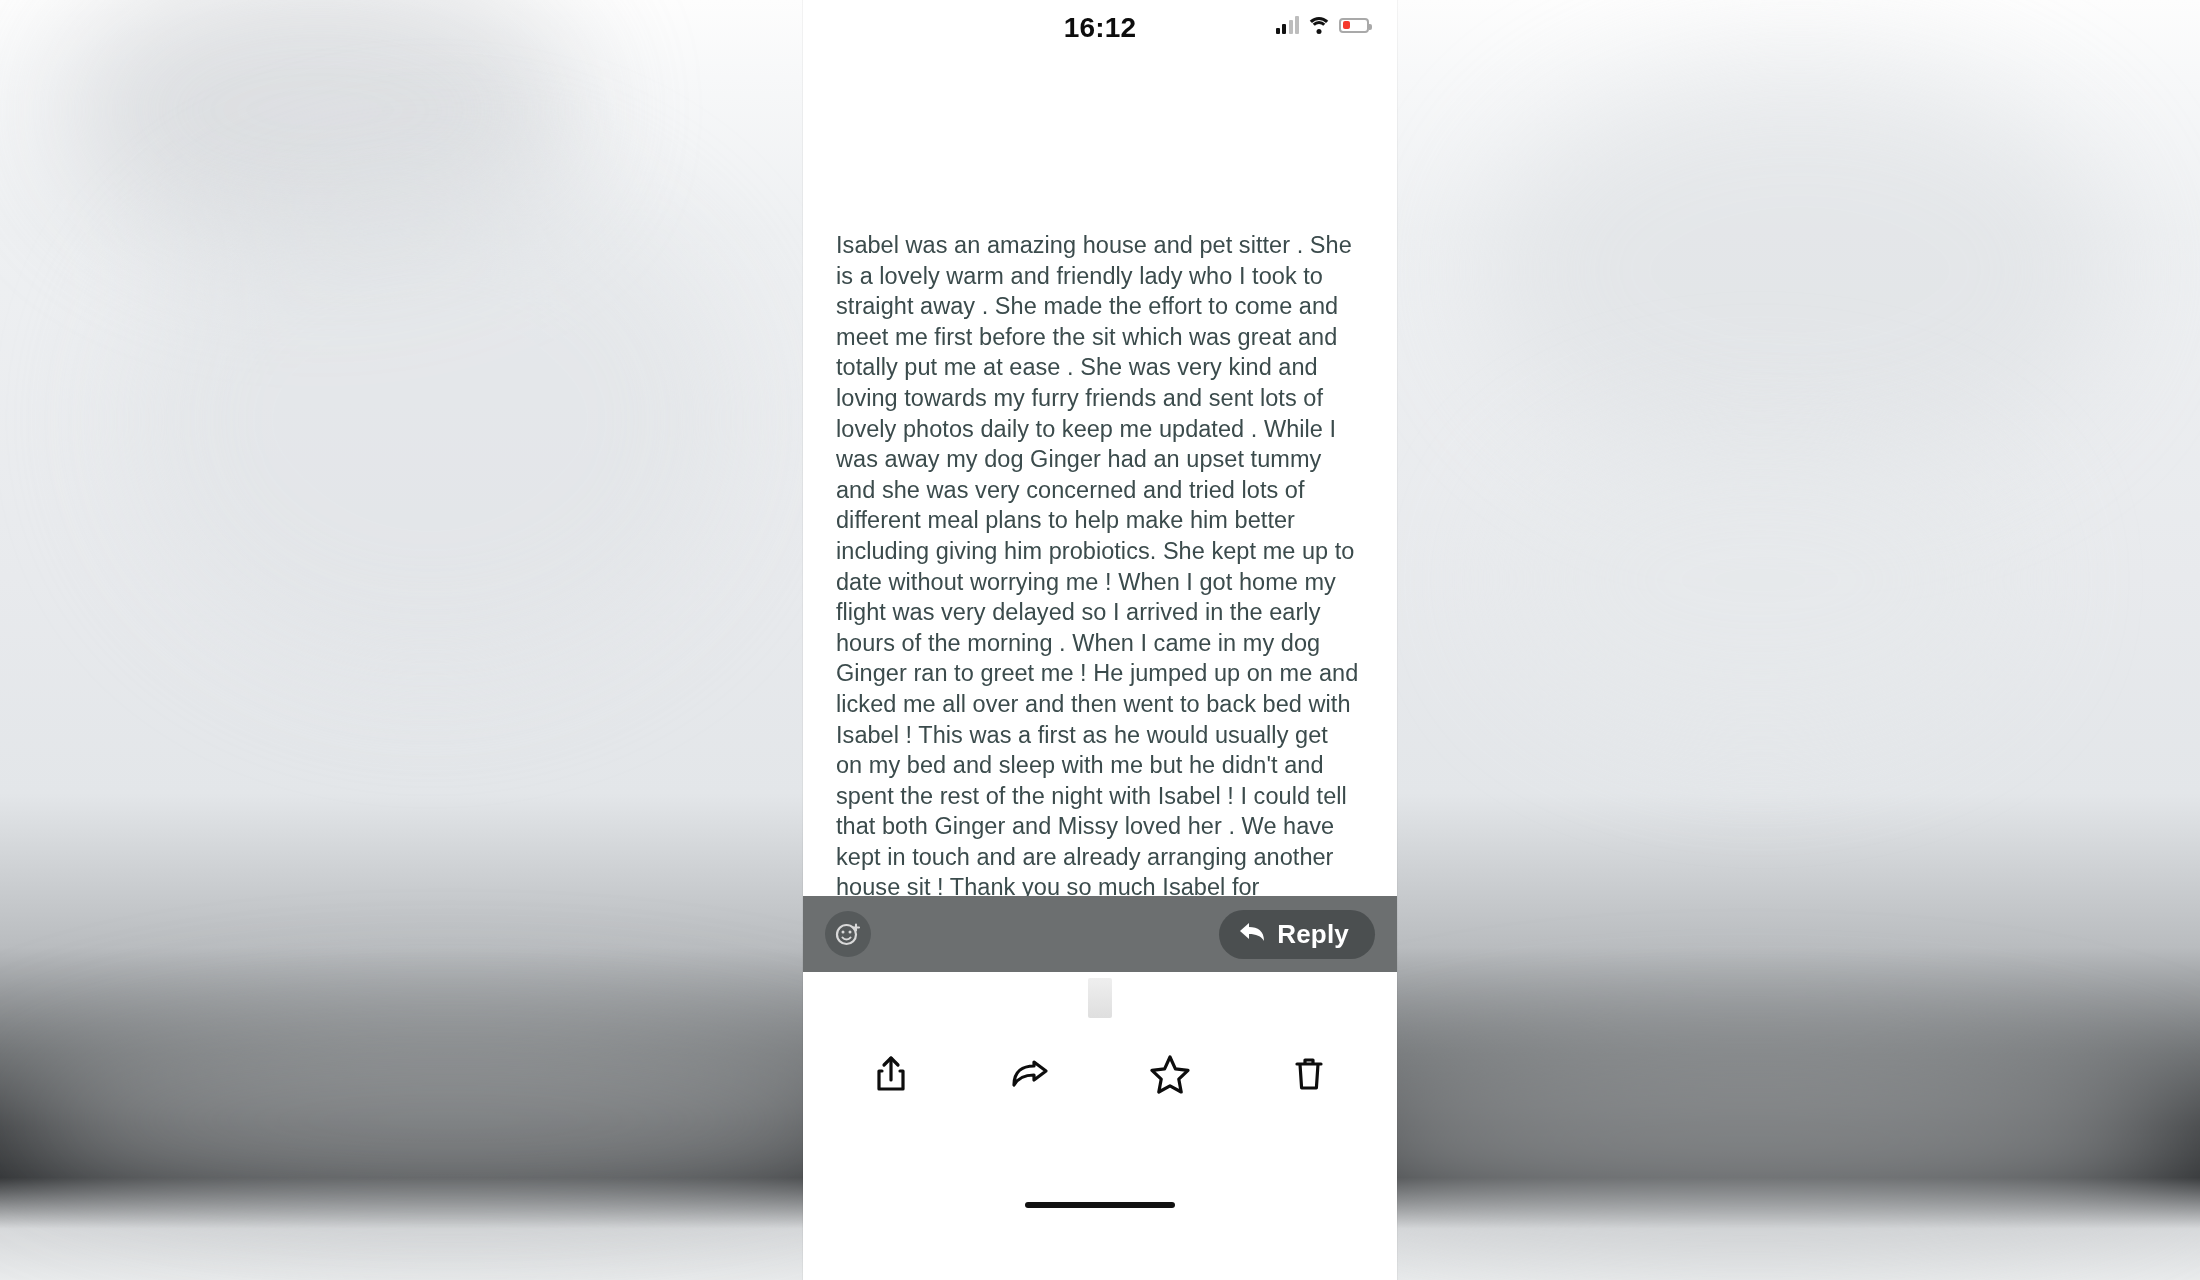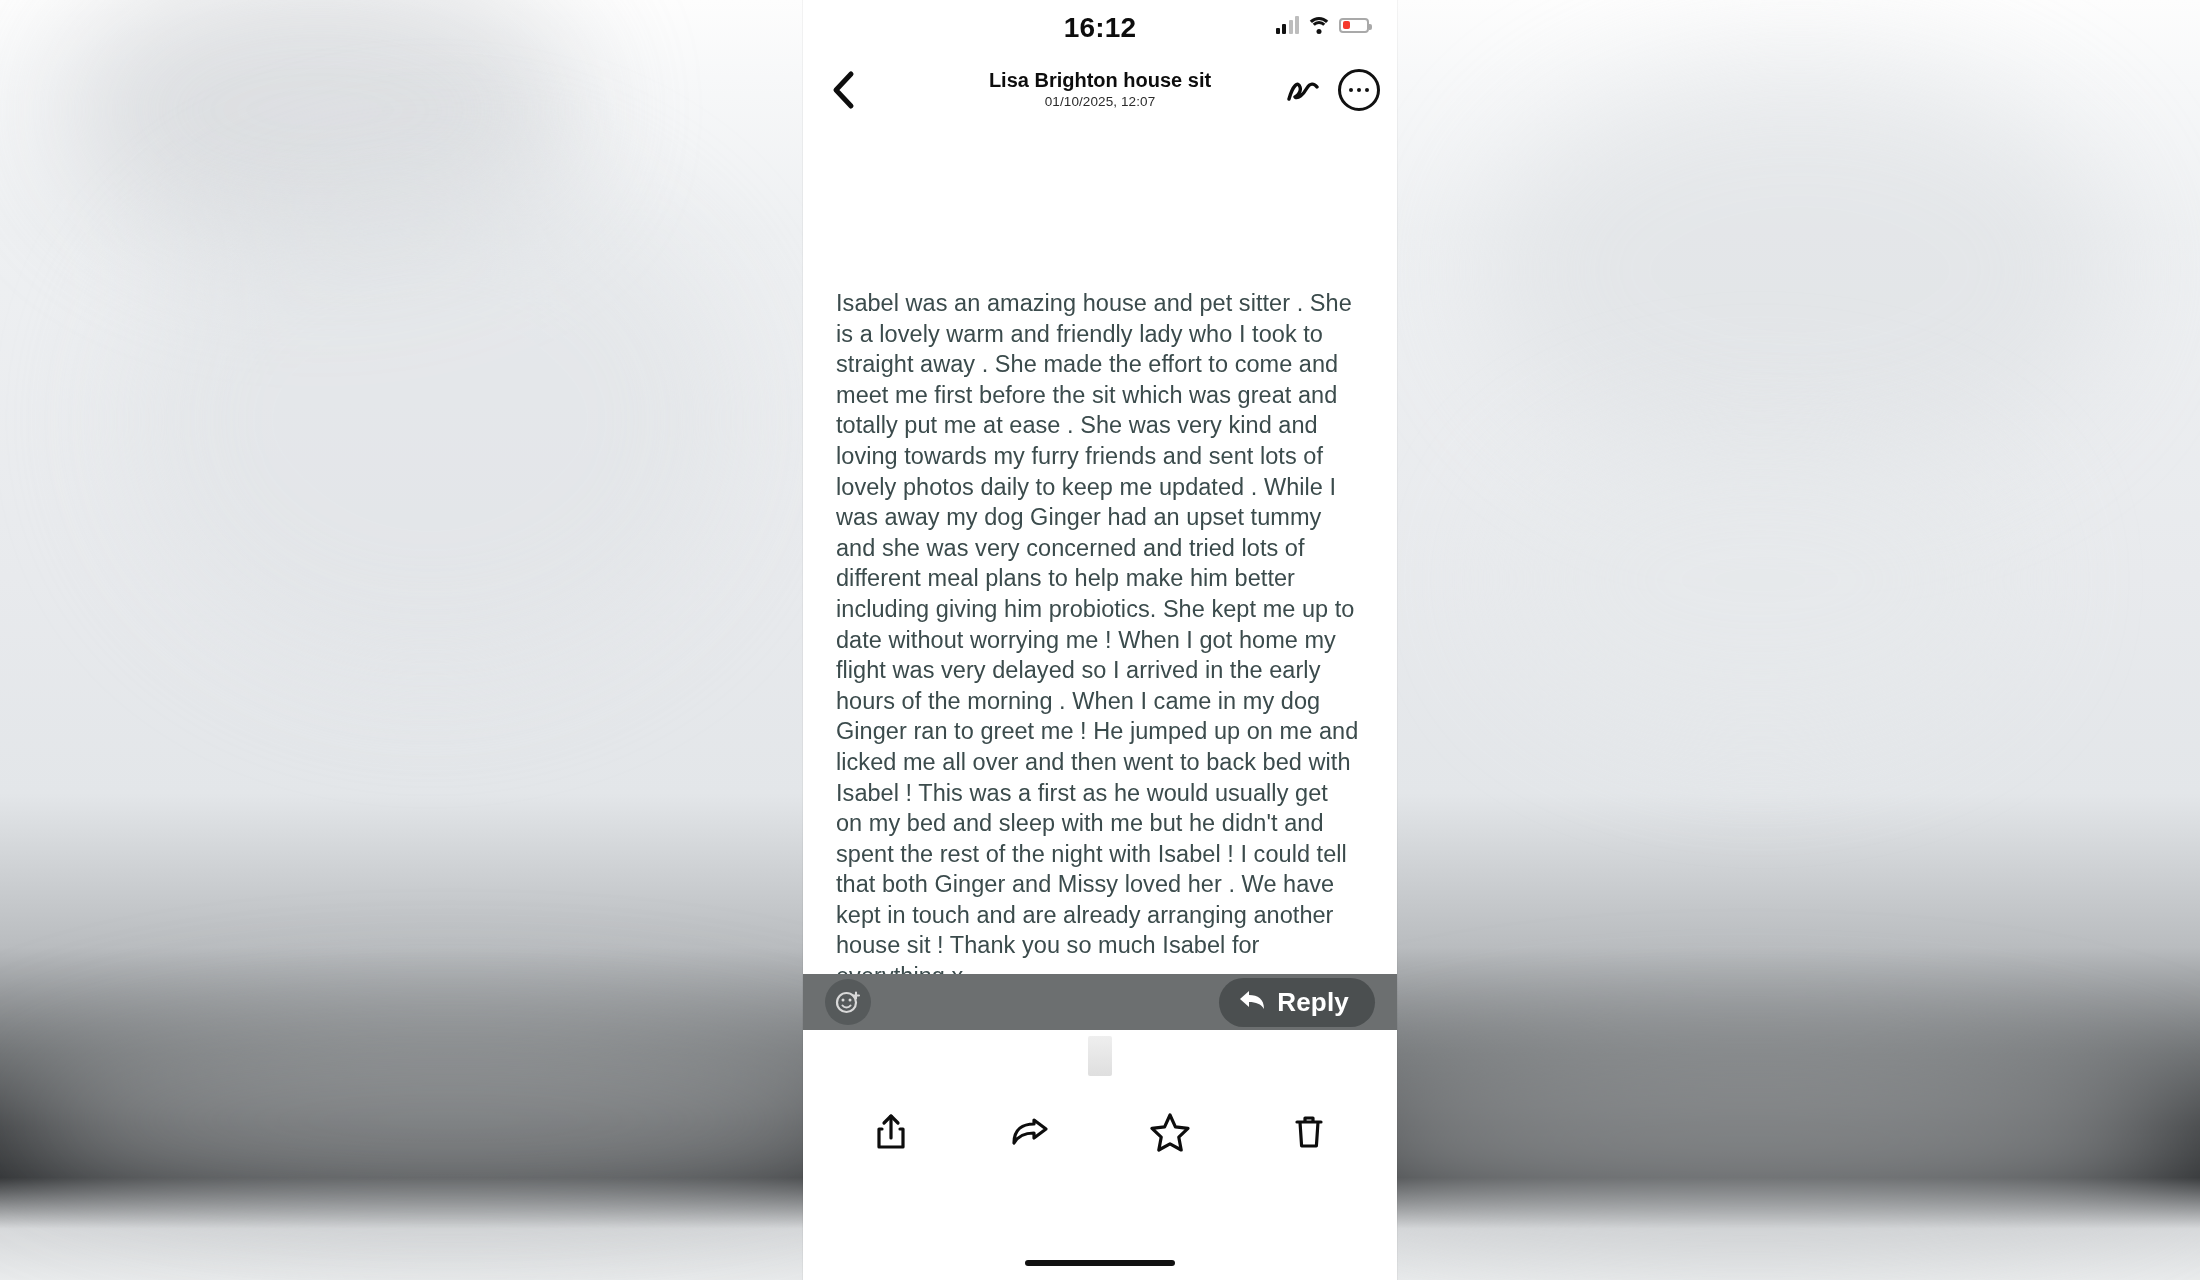--- a/index.html
+++ b/index.html
@@ -207,21 +207,21 @@
     letter-spacing: 0.05px;
     white-space: pre-wrap;
   }
 
   
   .msg-actions {
     position: absolute;
     left: 0;
     bottom: 0;
     width: 594px;
-    height: 56px;
+    height: 76px;
     background: #6c6f70;
     display: flex;
     align-items: center;
     justify-content: space-between;
     padding: 0 22px;
     box-sizing: border-box;
   }
   .react-btn {
     width: 46px; height: 46px;
     border-radius: 50%;
@@ -313,47 +313,20 @@
           <span></span>
             <span></span>
             <span class="dot"></span>
         </div>
         <div class="battery">
             <i></i>
           </div>
       </div>
     </div>
 
-    <div class="nav">
-      <div class="nav-back">
-        <svg width="26" height="40" viewBox="0 0 26 40" aria-hidden="true">
-          <polyline points="21,4 6,20 21,36" fill="none" stroke="#0d0d0d" stroke-width="5" stroke-linecap="round" stroke-linejoin="round"></polyline>
-        </svg>
-      </div>
-
-      <div class="nav-title-wrap">
-        <div class="nav-title">Lisa Brighton house sit</div>
-        <div class="nav-sub">01/10/2025, 12:07</div>
-      </div>
-
-      <div class="nav-actions">
-        <div class="icon-btn">
-          <svg width="34" height="30" viewBox="0 0 34 30" aria-hidden="true">
-            <path d="M3 24 C7 10, 12 6, 14 12 C16 18, 9 22, 9 22 C12 24, 17 20, 21 13 C24 8, 28 8, 31 12" fill="none" stroke="#0d0d0d" stroke-width="3.4" stroke-linecap="round" stroke-linejoin="round"></path>
-          </svg>
-        </div>
-        <div class="icon-btn">
-          <div class="circle-more">
-            <i></i>
-              <i></i>
-              <i></i>
-          </div>
-        </div>
-      </div>
-    </div>
 
     <div class="body-area">
       <div class="message-text">Isabel was an amazing house and pet sitter . She is a lovely warm and friendly lady who I took to straight away . She made the effort to come and meet me first before the sit which was great and totally put me at ease . She was very kind and loving towards my furry friends and sent lots of lovely photos daily to keep me updated . While I was away my dog Ginger had an upset tummy and she was very concerned and tried lots of different meal plans to help make him better including giving him probiotics. She kept me up to date without worrying me ! When I got home my flight was very delayed so I arrived in the early hours of the morning . When I came in my dog Ginger ran to greet me ! He jumped up on me and licked me all over and then went to back bed with Isabel ! This was a first as he would usually get on my bed and sleep with me but he didn't and spent the rest of the night with Isabel ! I could tell that both Ginger and Missy loved her . We have kept in touch and are already arranging another house sit ! Thank you so much Isabel for everything x</div>
 
       <div class="msg-actions">
         <div class="react-btn">
           <svg width="26" height="26" viewBox="0 0 26 26" aria-hidden="true">
             <circle cx="11.5" cy="13.5" r="9.5" fill="none" stroke="#d9d9d9" stroke-width="2.2"></circle>
             <circle cx="8" cy="11" r="1.5" fill="#d9d9d9"></circle>
             <circle cx="15" cy="11" r="1.5" fill="#d9d9d9"></circle>

